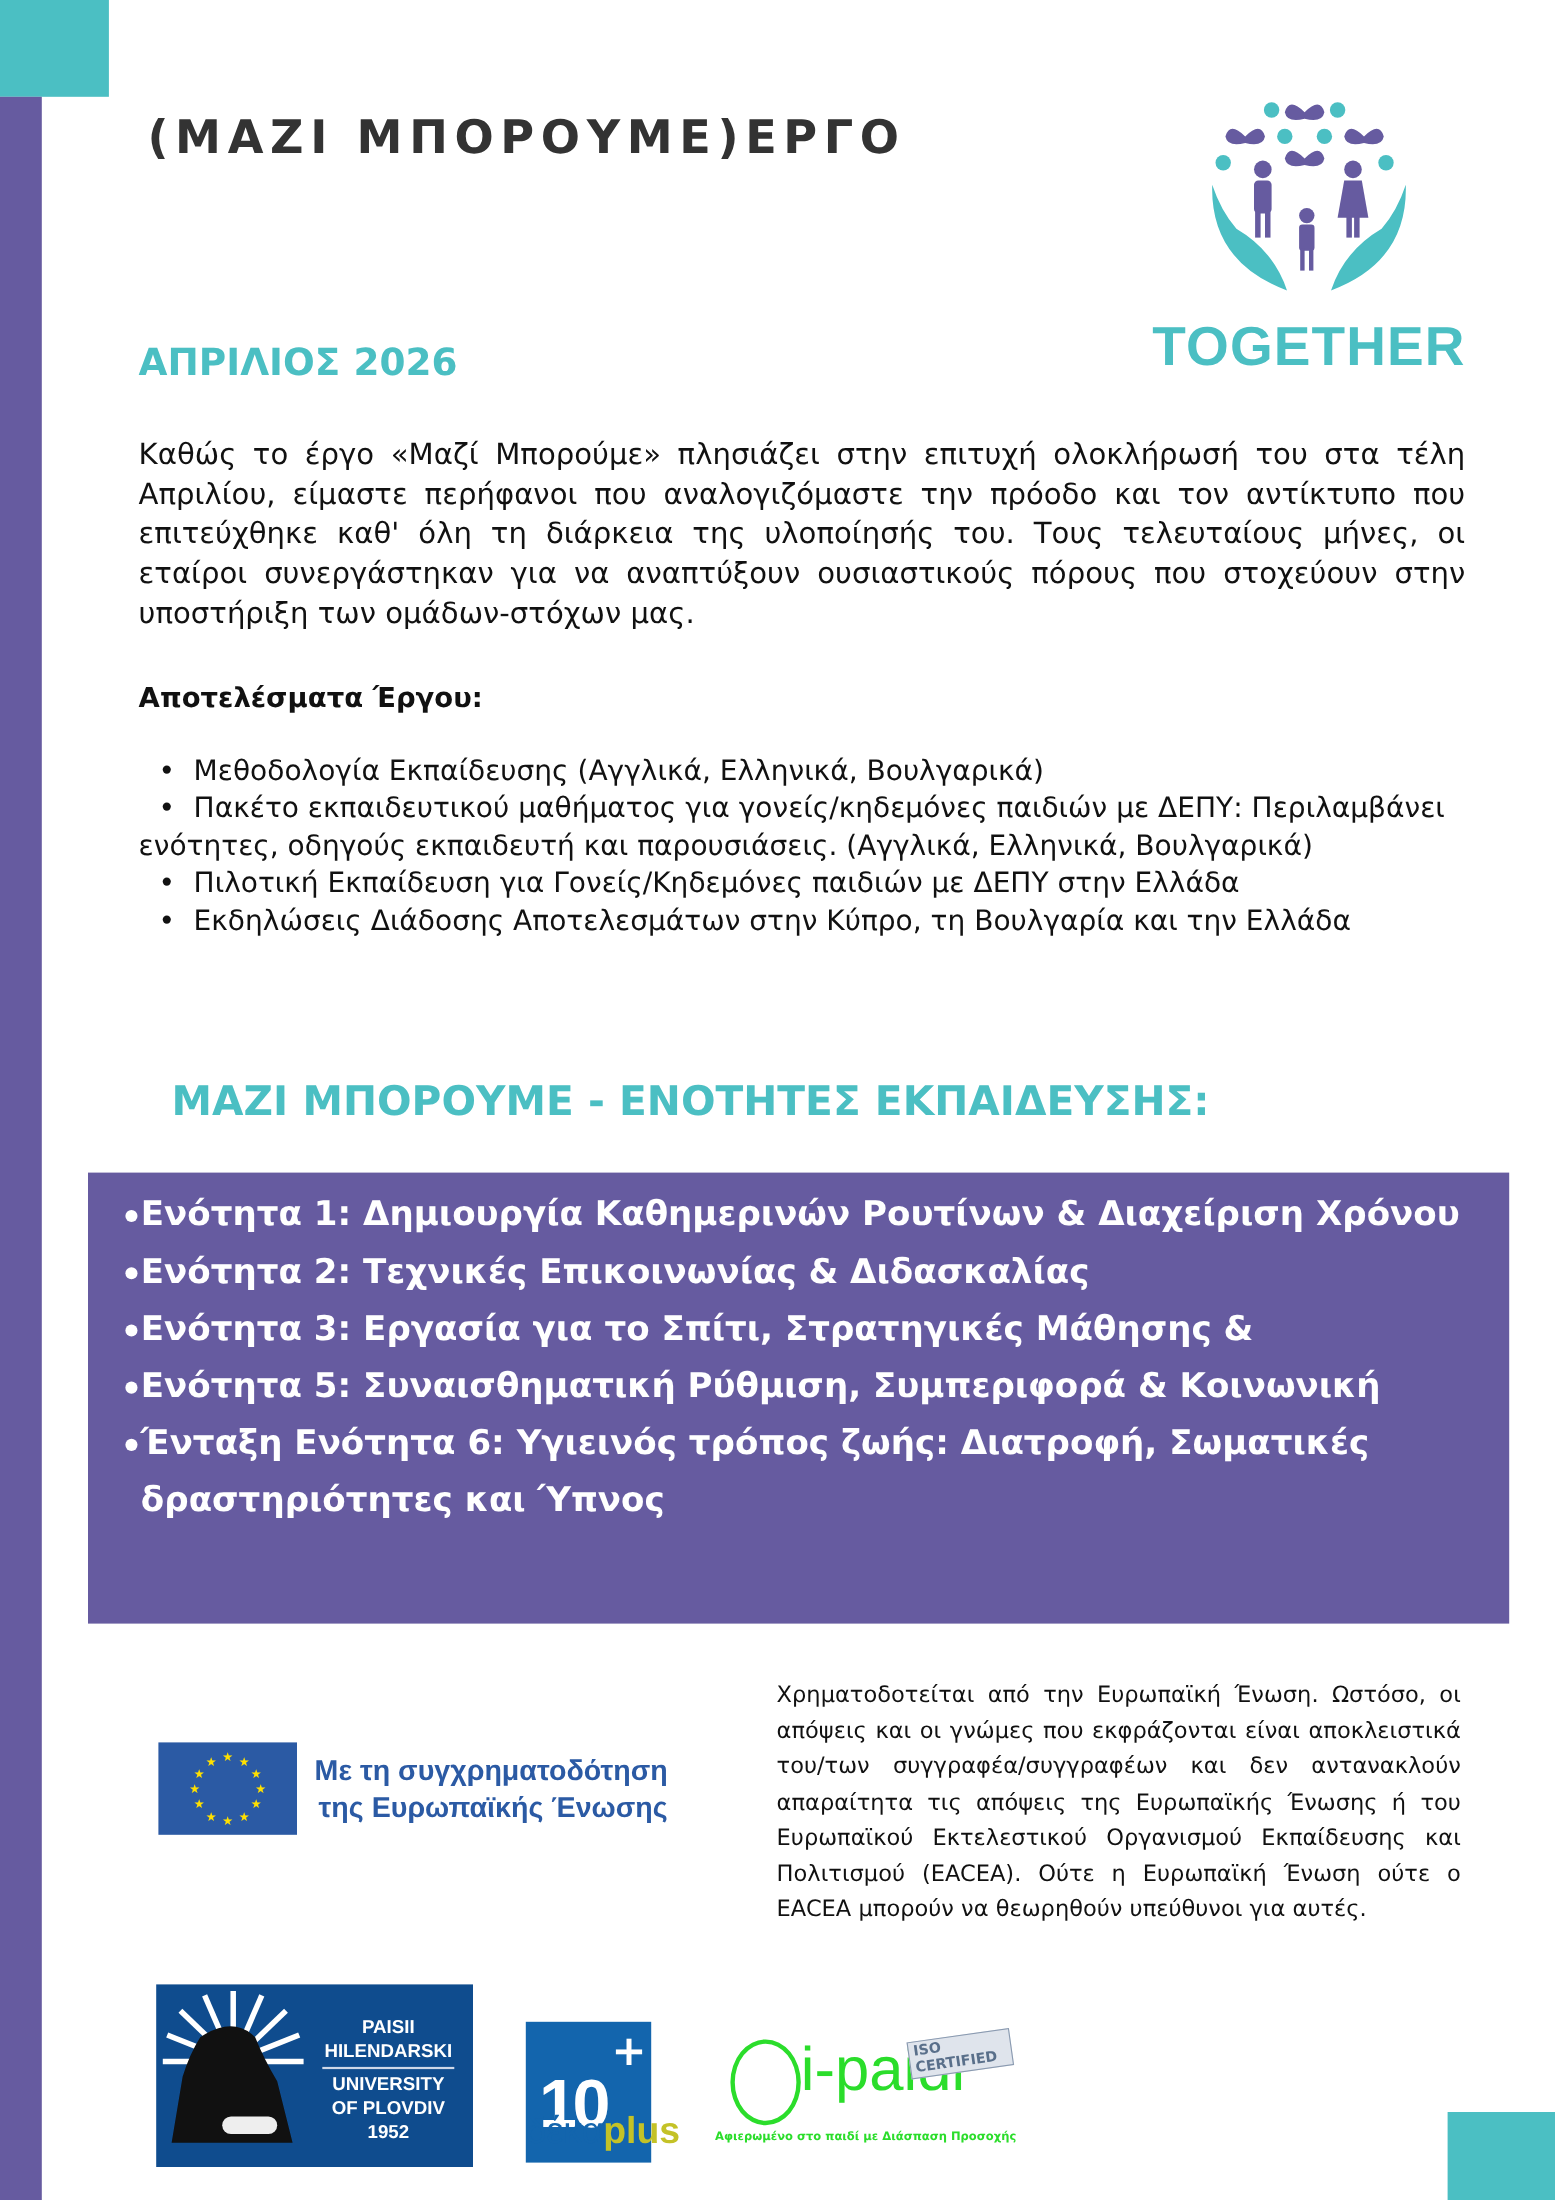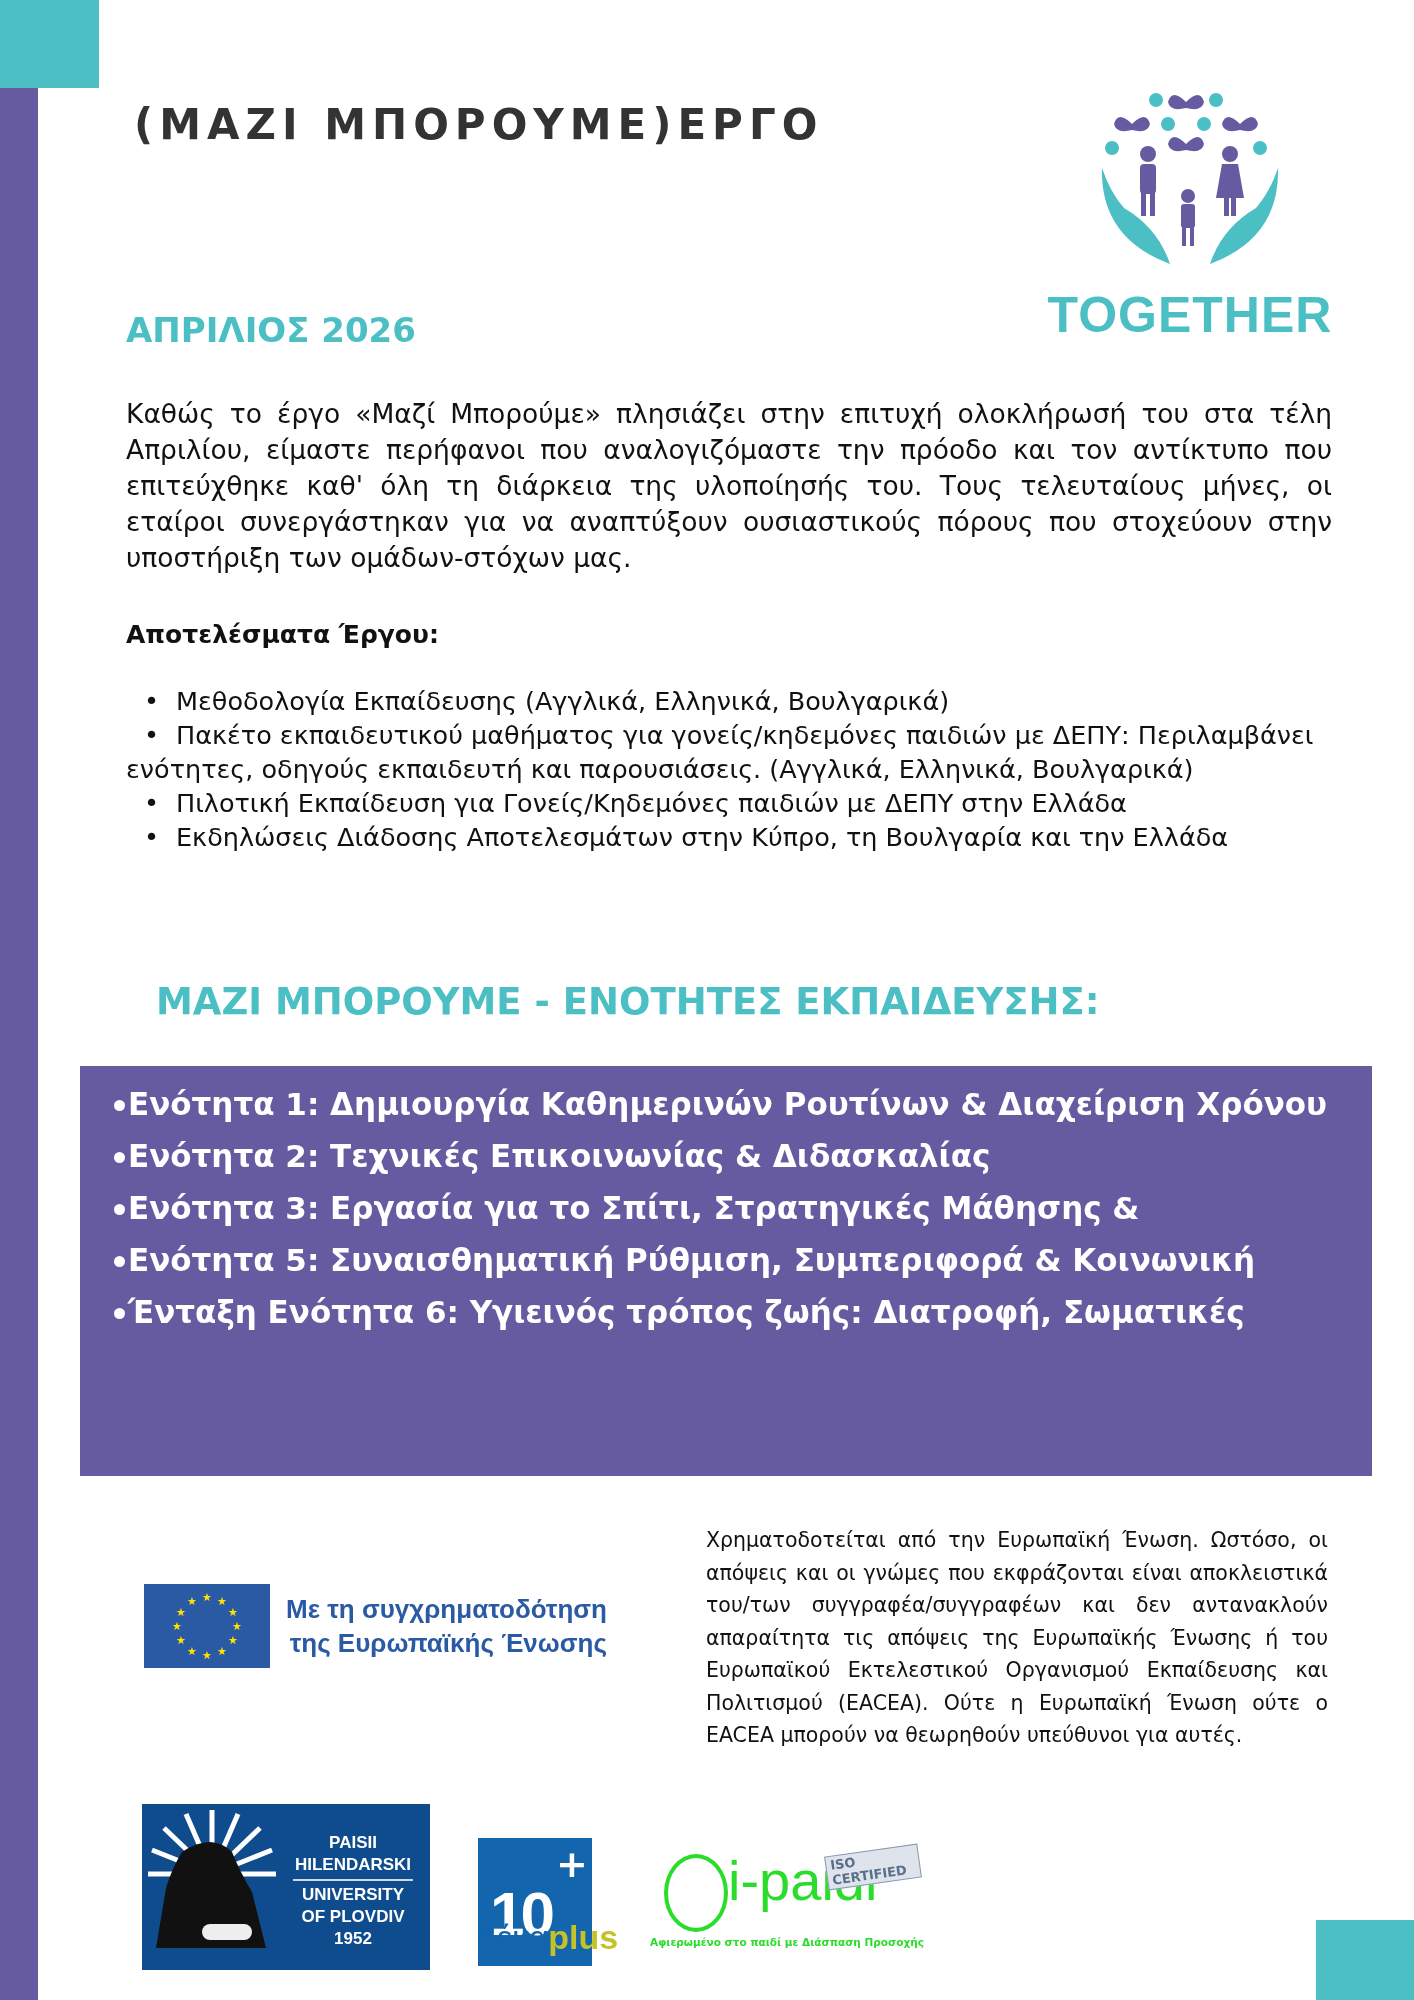--- a/index.html
+++ b/index.html
@@ -146,20 +146,21 @@
 </div>
 
 <div class="modules-heading">ΜΑΖΙ ΜΠΟΡΟΥΜΕ - ΕΝΟΤΗΤΕΣ ΕΚΠΑΙΔΕΥΣΗΣ:</div>
 <div class="modules-box">
   <div class="modules-list">
     <div class="mod"><span class="dot"></span><span>Ενότητα 1: Δημιουργία Καθημερινών Ρουτίνων &amp; Διαχείριση Χρόνου</span></div>
     <div class="mod"><span class="dot"></span><span>Ενότητα 2: Τεχνικές Επικοινωνίας &amp; Διδασκαλίας</span></div>
     <div class="mod"><span class="dot"></span><span>Ενότητα 3: Εργασία για το Σπίτι, Στρατηγικές Μάθησης &amp;</span></div>
     <div class="mod"><span class="dot"></span><span>Ενότητα 5: Συναισθηματική Ρύθμιση, Συμπεριφορά &amp; Κοινωνική</span></div>
     <div class="mod"><span class="dot"></span><span>Ένταξη Ενότητα 6: Υγιεινός τρόπος ζωής: Διατροφή, Σωματικές</span></div>
+    <div class="mod"><span>δραστηριότητες και Ύπνος</span></div>
   </div>
 </div>
 
 <div class="eu-logo">
   <div class="eu-flag">
     <svg width="126" height="84" viewBox="0 0 126 84">
       <g fill="#ffe000" font-size="11" text-anchor="middle" font-family="DejaVu Sans, sans-serif">
         <text x="63" y="17">★</text>
           <text x="78" y="21">★</text>
           <text x="89" y="32">★</text>

